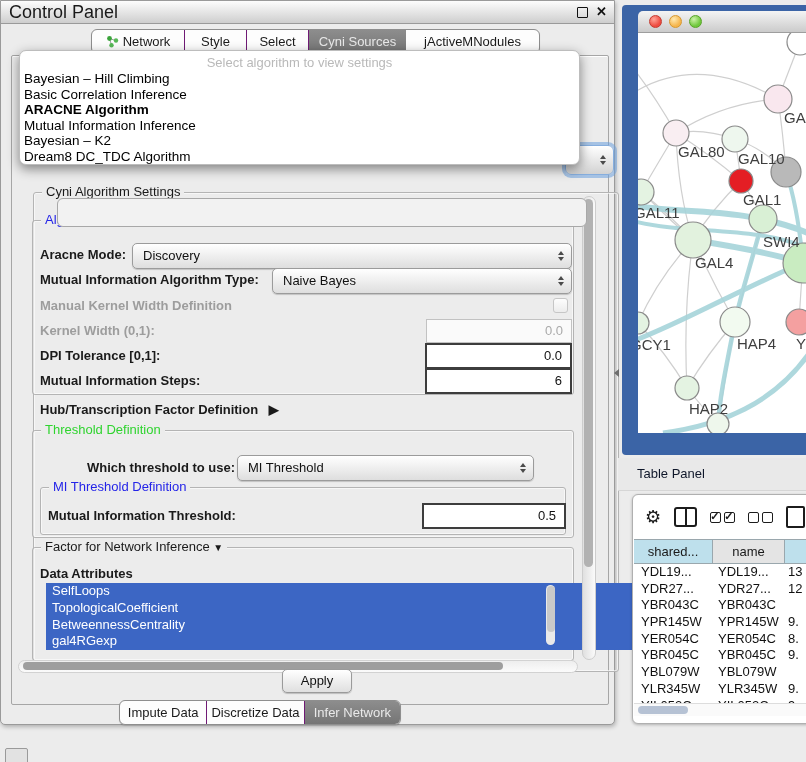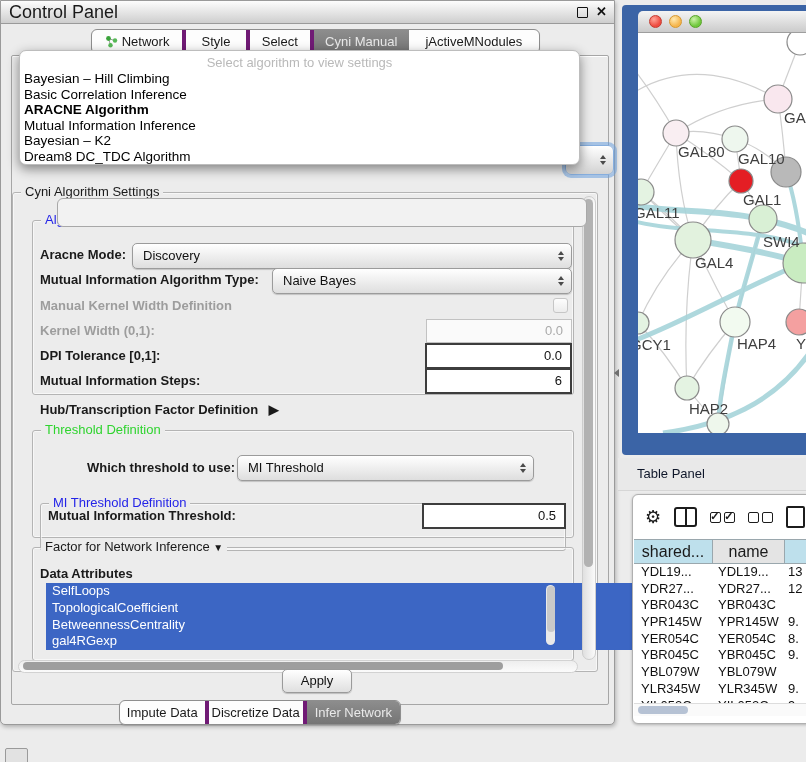--- a/index.html
+++ b/index.html
@@ -13,21 +13,21 @@
   #cp-titlebar{left:0;top:0;width:100%;height:22px;
                background:linear-gradient(#fdfdfd,#cecece);
                border-bottom:1px solid #9a9a9a;}
   #cp-title{left:8px;top:0;height:22px;line-height:22px;font-size:18px;color:#1a1a1a;}
   .float-icon{right:26px;top:6px;width:9px;height:9px;border:1.6px solid #111;border-radius:1px;}
   .close-icon{right:7px;top:3px;font-size:13px;font-weight:700;color:#111;}
   
   .tabbar{height:23px;display:flex;border:1px solid #8e8e8e;border-radius:6px;
           background:#fdfdfd;overflow:hidden;box-shadow:0 1px 1px rgba(0,0,0,.15);}
   .tab{height:23px;line-height:23px;font-size:13px;color:#1a1a1a;text-align:center;
-       border-right:4px solid #701a75;display:flex;align-items:center;justify-content:center;gap:4px;}
+       border-right:1px solid #701a75;display:flex;align-items:center;justify-content:center;gap:4px;}
   .tab:last-child{border-right:none;}
   .tab.sel{background:linear-gradient(#8d8d8d,#757575);color:#e9e9e9;border-right:none;}
   
   #algo-popup{left:18px;top:49px;width:561px;height:115px;background:#fff;
               border:1px solid #bdbdbd;border-radius:7px;z-index:50;
               box-shadow:0 4px 12px rgba(0,0,0,.45);padding-top:3px;box-sizing:border-box;}
   #algo-popup .ph{text-align:center;font-size:13px;color:#b9b9b9;height:17px;line-height:17px;}
   .popup-item{font-size:13.5px;color:#000;height:15.6px;line-height:15.6px;padding-left:4px;white-space:nowrap;}
   .popup-item.b{font-weight:700;}
   
@@ -98,21 +98,21 @@
             border-radius:6px 0 0 6px;box-shadow:0 1px 3px rgba(0,0,0,.25);overflow:hidden;}
   #tp-toolbar{left:0;top:0;width:100%;height:44px;display:flex;align-items:center;gap:13px;padding-left:12px;box-sizing:border-box;}
   .gear{font-size:18px;color:#1c1c1c;line-height:18px;}
   .colicon{width:19px;height:16px;border:2px solid #1c1c1c;border-radius:3px;position:relative;}
   .colicon::after{content:"";position:absolute;left:50%;top:0;bottom:0;width:2px;background:#1c1c1c;margin-left:-1px;}
   .cbpair{display:flex;gap:3px;}
   .tbx{width:9px;height:9px;border:1.5px solid #1c1c1c;border-radius:2px;position:relative;background:#fff;}
   .tbx.c::after{content:"✓";position:absolute;left:-1px;top:-3px;font-size:11px;font-weight:700;color:#1c1c1c;}
   .docicon{width:15px;height:18px;border:2px solid #1c1c1c;border-radius:2px;}
   #tp-header{left:1px;top:44px;width:173px;height:25px;display:flex;border-top:1px solid #9aa7ad;border-bottom:1px solid #9aa7ad;box-sizing:border-box;}
-  .hcell{height:100%;line-height:23px;font-size:16px;color:#1a1a1a;text-align:center;
+  .hcell{height:100%;line-height:23px;font-size:13px;color:#1a1a1a;text-align:center;
          border-right:1px solid #9aa7ad;box-sizing:border-box;}
   .hcell.blue{background:#bee0ec;} .hcell.gray{background:#e4e4e4;}
   #tp-rows{left:1px;top:69px;width:173px;height:139px;overflow:hidden;}
   .trow{display:flex;height:16.7px;line-height:16.7px;font-size:13px;color:#111;}
   .tcell{white-space:nowrap;overflow:hidden;}
   #tp-hscroll{left:1px;top:208px;width:173px;height:12px;background:#fafafa;border-top:1px solid #ddd;}
   #tp-hthumb{position:absolute;left:4px;top:2px;width:50px;height:8px;background:#b6c2d4;border-radius:4px;}
   .netlabel{font-size:15px;fill:#3f3f3f;font-family:"Liberation Sans",sans-serif;}
 </style>
 </head>
@@ -138,38 +138,38 @@
         </svg>
         <span>Network</span>
       </div>
       <div class="tab" style="width:61px;">
         <span>Style</span>
       </div>
       <div class="tab" style="width:61px;">
         <span>Select</span>
       </div>
       <div class="tab sel" style="width:97px;">
-        <span>Cyni Manual</span>
+        <span>Cyni Sources</span>
       </div>
       <div class="tab" style="width:133px;">
         <span>jActiveMNodules</span>
       </div>
     </div>
 
     <div class="abs" id="outer-panel">
 
       <div class="abs" id="combo-frag2"></div>
       <div class="abs" id="combo-frag">
         <div class="arrows">
           <div class="tri-up"></div>
             <div class="tri-down"></div>
         </div>
       </div>
 
-      <div class="group" style="left:0;top:136px;width:584px;height:478px;">
+      <div class="group" style="left:21px;top:136px;width:584px;height:478px;">
         <span class="group-title t-black">Cyni Algorithm Settings</span>
       </div>
 
       <div class="group" style="left:20px;top:164px;width:540px;height:173px;">
         <span class="group-title t-blue">Algorithm Definition</span>
       </div>
       <div class="abs lbl" style="left:28px;top:191px;">Aracne Mode:</div>
       <div class="combo" style="left:120px;top:187px;width:438px;">
         <span class="val">Discovery</span>
         <span class="arrows">
@@ -203,21 +203,21 @@
         <span class="group-title t-green">Threshold Definition</span>
       </div>
       <div class="abs lbl" style="left:75px;top:404px;">Which threshold to use:</div>
       <div class="combo" style="left:225px;top:399px;width:295px;">
         <span class="val">MI Threshold</span>
         <span class="arrows">
             <span class="tri-up"></span>
             <span class="tri-down"></span>
           </span>
       </div>
-      <div class="group" style="left:28px;top:431px;width:524px;height:46px;margin-top:16px;">
+      <div class="group" style="left:28px;top:431px;width:524px;height:46px;">
         <span class="group-title t-blue">MI Threshold Definition</span>
       </div>
       <div class="abs lbl" style="left:36px;top:452px;">Mutual Information Threshold:</div>
       <div class="field en" style="left:410px;top:447px;width:132px;">0.5</div>
 
       <div class="group" style="left:20px;top:491px;width:540px;height:112px;">
         <span class="group-title t-black">
           <span>Factor for Network Inference</span>
           <span style="font-size:10px;">▼</span>
         </span>

